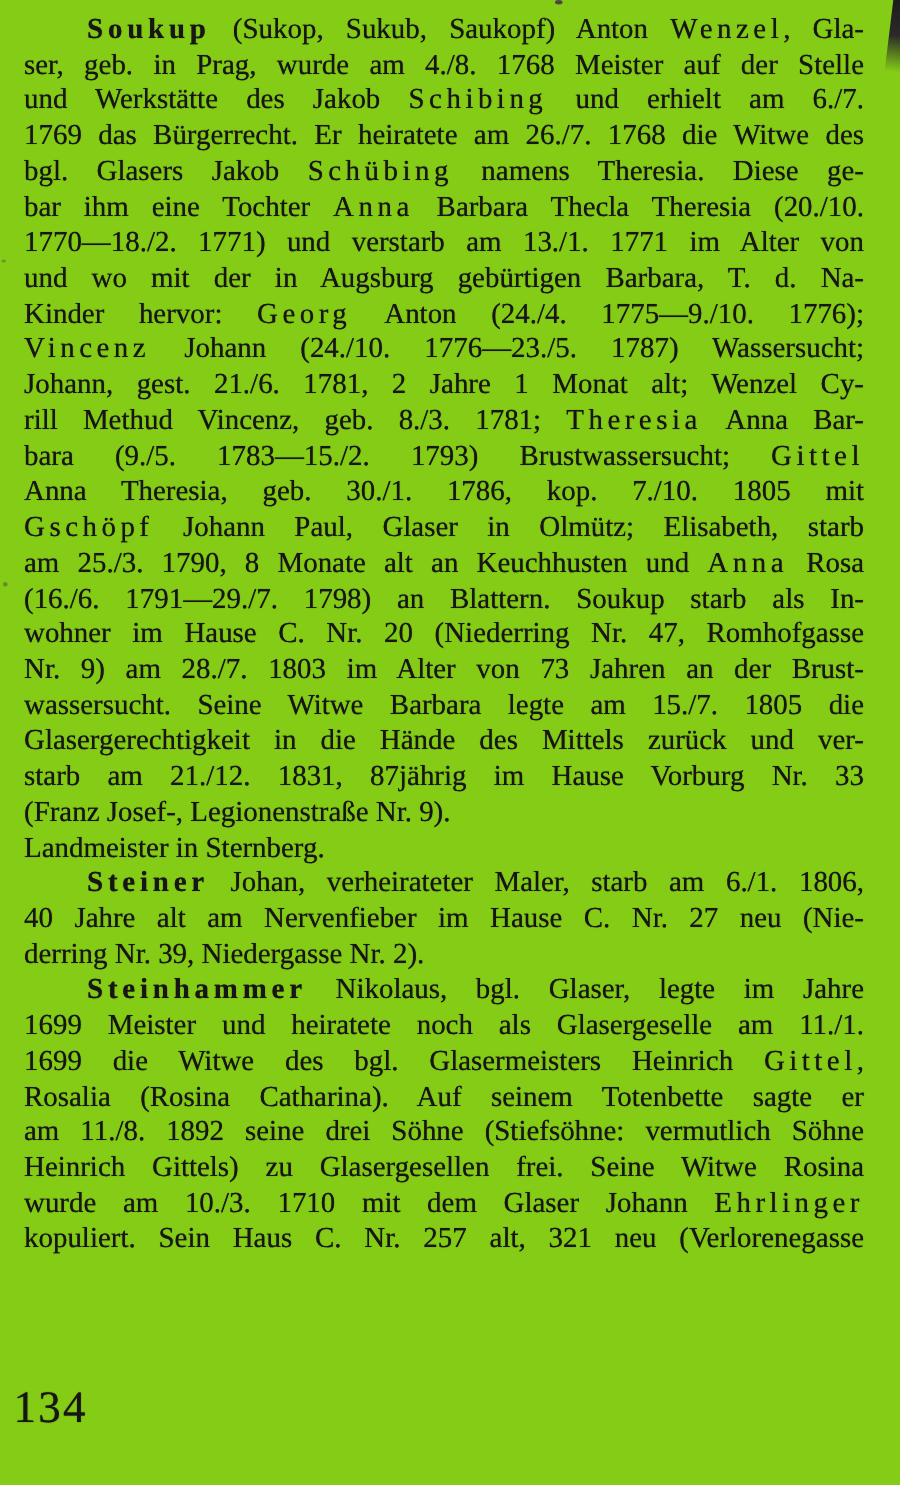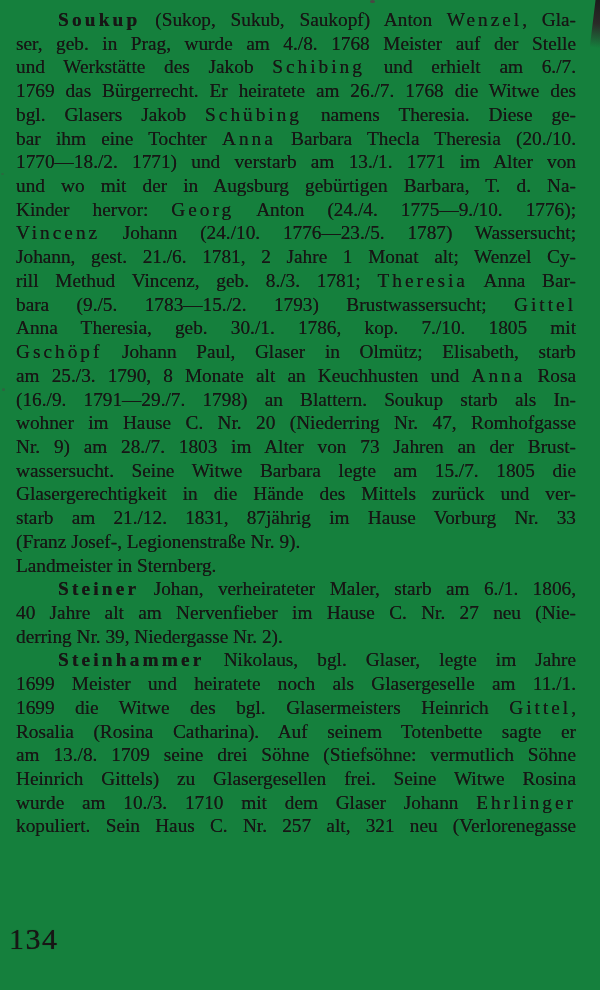--- a/index.html
+++ b/index.html
@@ -1,20 +1,20 @@
 <!DOCTYPE html>
 <html><head>
 <meta charset="utf-8">
 <style>
   html, body { margin: 0; padding: 0; background: #ffffff; }
   .page {
     position: relative;
     width: 600px;
     height: 990px;
-    background: #15803d;
+    background: #84cc16;
     overflow: hidden;
     font-family: "Liberation Serif", serif;
     color: #171615;
   }
   .text-block {
     position: absolute;
     left: 16px;
     top: 8px;
     width: 560px;
   }
@@ -69,42 +69,42 @@
         <div class="line"><span class="plain">1770—18./2. 1771) und verstarb am 13./1. 1771 im Alter von</span></div>
         <div class="line"><span class="plain">und wo mit der in Augsburg gebürtigen Barbara, T. d. Na-</span></div>
         <div class="line"><span class="plain">Kinder hervor: </span><span class="spaced">Georg</span><span class="plain"> Anton (24./4. 1775—9./10. 1776);</span></div>
         <div class="line"><span class="spaced">Vincenz</span><span class="plain"> Johann (24./10. 1776—23./5. 1787) Wassersucht;</span></div>
         <div class="line"><span class="plain">Johann, gest. 21./6. 1781, 2 Jahre 1 Monat alt; Wenzel Cy-</span></div>
         <div class="line"><span class="plain">rill Methud Vincenz, geb. 8./3. 1781; </span><span class="spaced">Theresia</span><span class="plain"> Anna Bar-</span></div>
         <div class="line"><span class="plain">bara (9./5. 1783—15./2. 1793) Brustwassersucht; </span><span class="spaced">Gittel</span></div>
         <div class="line"><span class="plain">Anna Theresia, geb. 30./1. 1786, kop. 7./10. 1805 mit</span></div>
         <div class="line"><span class="spaced">Gschöpf</span><span class="plain"> Johann Paul, Glaser in Olmütz; Elisabeth, starb</span></div>
         <div class="line"><span class="plain">am 25./3. 1790, 8 Monate alt an Keuchhusten und </span><span class="spaced">Anna</span><span class="plain"> Rosa</span></div>
-        <div class="line"><span class="plain">(16./9. 1791—29./7. 1798) an Blattern. Soukup starb als In-</span></div>
+        <div class="line"><span class="plain">(16./6. 1791—29./7. 1798) an Blattern. Soukup starb als In-</span></div>
         <div class="line"><span class="plain">wohner im Hause C. Nr. 20 (Niederring Nr. 47, Romhofgasse</span></div>
         <div class="line"><span class="plain">Nr. 9) am 28./7. 1803 im Alter von 73 Jahren an der Brust-</span></div>
         <div class="line"><span class="plain">wassersucht. Seine Witwe Barbara legte am 15./7. 1805 die</span></div>
         <div class="line"><span class="plain">Glasergerechtigkeit in die Hände des Mittels zurück und ver-</span></div>
         <div class="line"><span class="plain">starb am 21./12. 1831, 87jährig im Hause Vorburg Nr. 33</span></div>
         <div class="line last"><span class="plain">(Franz Josef-, Legionenstraße Nr. 9).</span></div>
       </div>
       <div class="paragraph">
         <div class="line last"><span class="plain">Landmeister in Sternberg.</span></div>
       </div>
       <div class="paragraph">
         <div class="line indent"><span class="head">Steiner</span><span class="plain"> Johan, verheirateter Maler, starb am 6./1. 1806,</span></div>
         <div class="line"><span class="plain">40 Jahre alt am Nervenfieber im Hause C. Nr. 27 neu (Nie-</span></div>
         <div class="line last"><span class="plain">derring Nr. 39, Niedergasse Nr. 2).</span></div>
       </div>
       <div class="paragraph">
         <div class="line indent"><span class="head">Steinhammer</span><span class="plain"> Nikolaus, bgl. Glaser, legte im Jahre</span></div>
         <div class="line"><span class="plain">1699 Meister und heiratete noch als Glasergeselle am 11./1.</span></div>
         <div class="line"><span class="plain">1699 die Witwe des bgl. Glasermeisters Heinrich </span><span class="spaced">Gittel</span><span class="plain">,</span></div>
         <div class="line"><span class="plain">Rosalia (Rosina Catharina). Auf seinem Totenbette sagte er</span></div>
-        <div class="line"><span class="plain">am 13./8. 1709 seine drei Söhne (Stiefsöhne: vermutlich Söhne</span></div>
+        <div class="line"><span class="plain">am 11./8. 1892 seine drei Söhne (Stiefsöhne: vermutlich Söhne</span></div>
         <div class="line"><span class="plain">Heinrich Gittels) zu Glasergesellen frei. Seine Witwe Rosina</span></div>
         <div class="line"><span class="plain">wurde am 10./3. 1710 mit dem Glaser Johann </span><span class="spaced">Ehrlinger</span></div>
         <div class="line"><span class="plain">kopuliert. Sein Haus C. Nr. 257 alt, 321 neu (Verlorenegasse</span></div>
       </div>
     </div>
   <div class="page-number">134</div>
   <div class="corner-sliver"></div>
   <div class="speck speck-1"></div>
   <div class="speck speck-2"></div>
   <div class="speck speck-3"></div>

